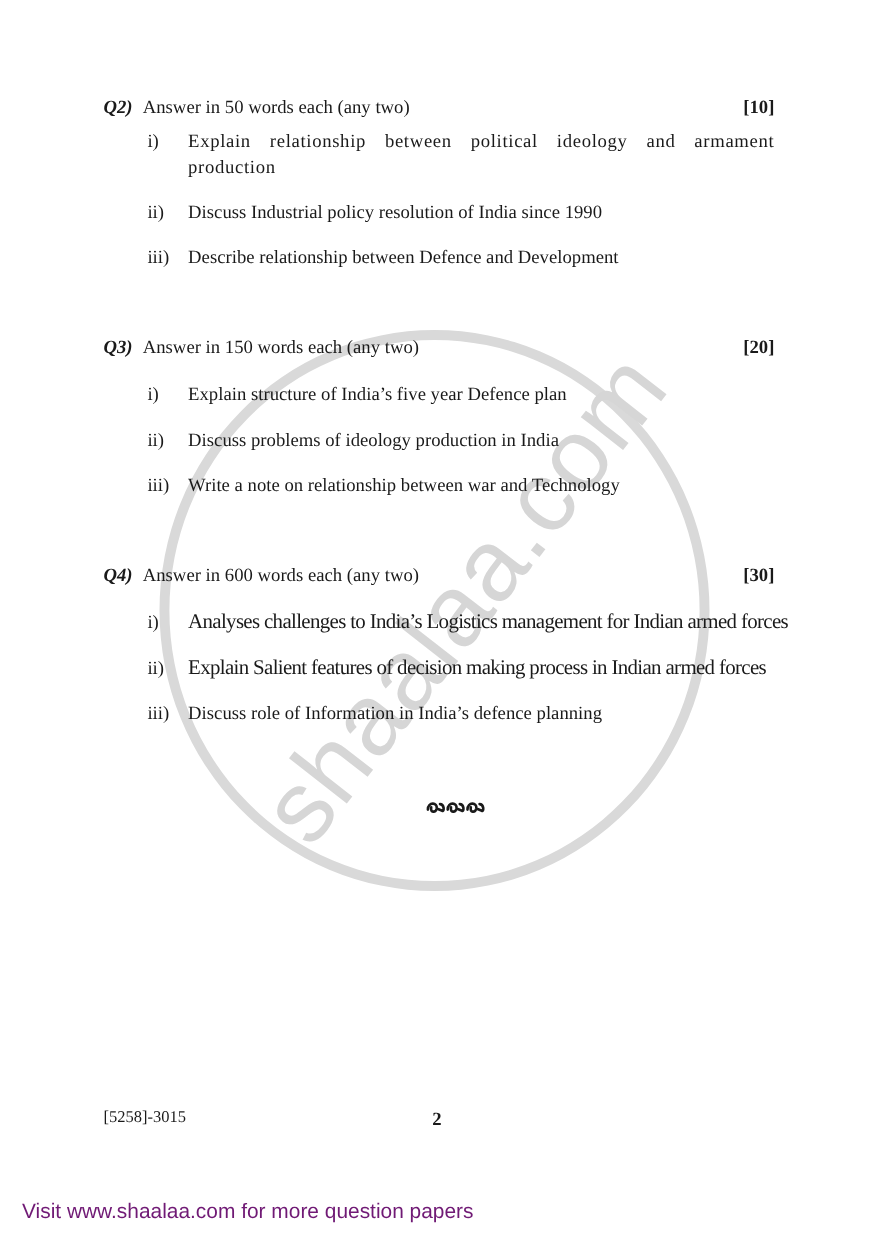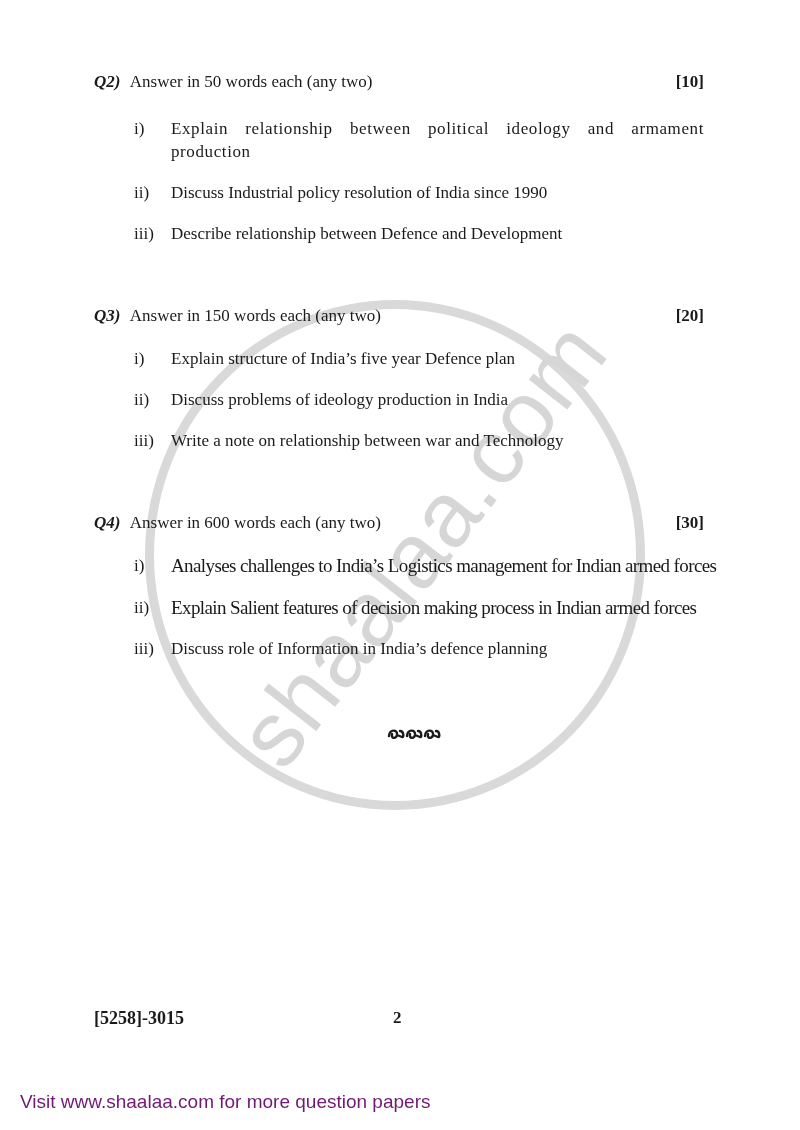--- a/index.html
+++ b/index.html
@@ -32,36 +32,36 @@
     display: flex; line-height: 23px;
   }
   .item .roman { width: 37px; flex: none; }
   .item .txt { flex: 1; }
   .justify { text-align: justify; text-align-last: left; letter-spacing: 0.6px; word-spacing: 3px; }
   .tight { letter-spacing: -0.6px; font-size: 19px; white-space: nowrap; }
   .ornament {
     position: absolute; left: 386px; top: 724px; font-size: 20px; font-weight: bold;
     letter-spacing: -2px; font-family: "DejaVu Serif", serif;
   }
-  .footer-code { position: absolute; left: 94px; top: 1008px; font-size: 18px; font-weight: bold; }
+  .footer-code { position: absolute; left: 94px; top: 1008px; font-size: 15px; font-weight: normal; }
   .footer-page { position: absolute; left: 393px; top: 1008px; font-size: 17px; font-weight: bold; }
   .visit {
     position: absolute; left: 20px; top: 1091px; font-size: 19px; color: #701a75;
     font-family: "Liberation Sans", "DejaVu Sans", sans-serif;
   }
 </style>
 </head>
 <body>
 
 <div class="watermark-circle"></div>
 <div class="watermark-text">shaalaa.com</div>
 
 <div class="content">
 
-  <div class="q-head" style="top:72px;">
+  <div class="q-head" style="top:88px;">
     <span>
       <span class="q-num">Q2)</span>
       <span>Answer in 50 words each (any two)</span>
     </span>
     <span class="q-marks">[10]</span>
   </div>
   <div class="item" style="top:117px;">
     <span class="roman">i)</span>
     <span class="txt justify">Explain relationship between political ideology and armament production</span>
   </div>

